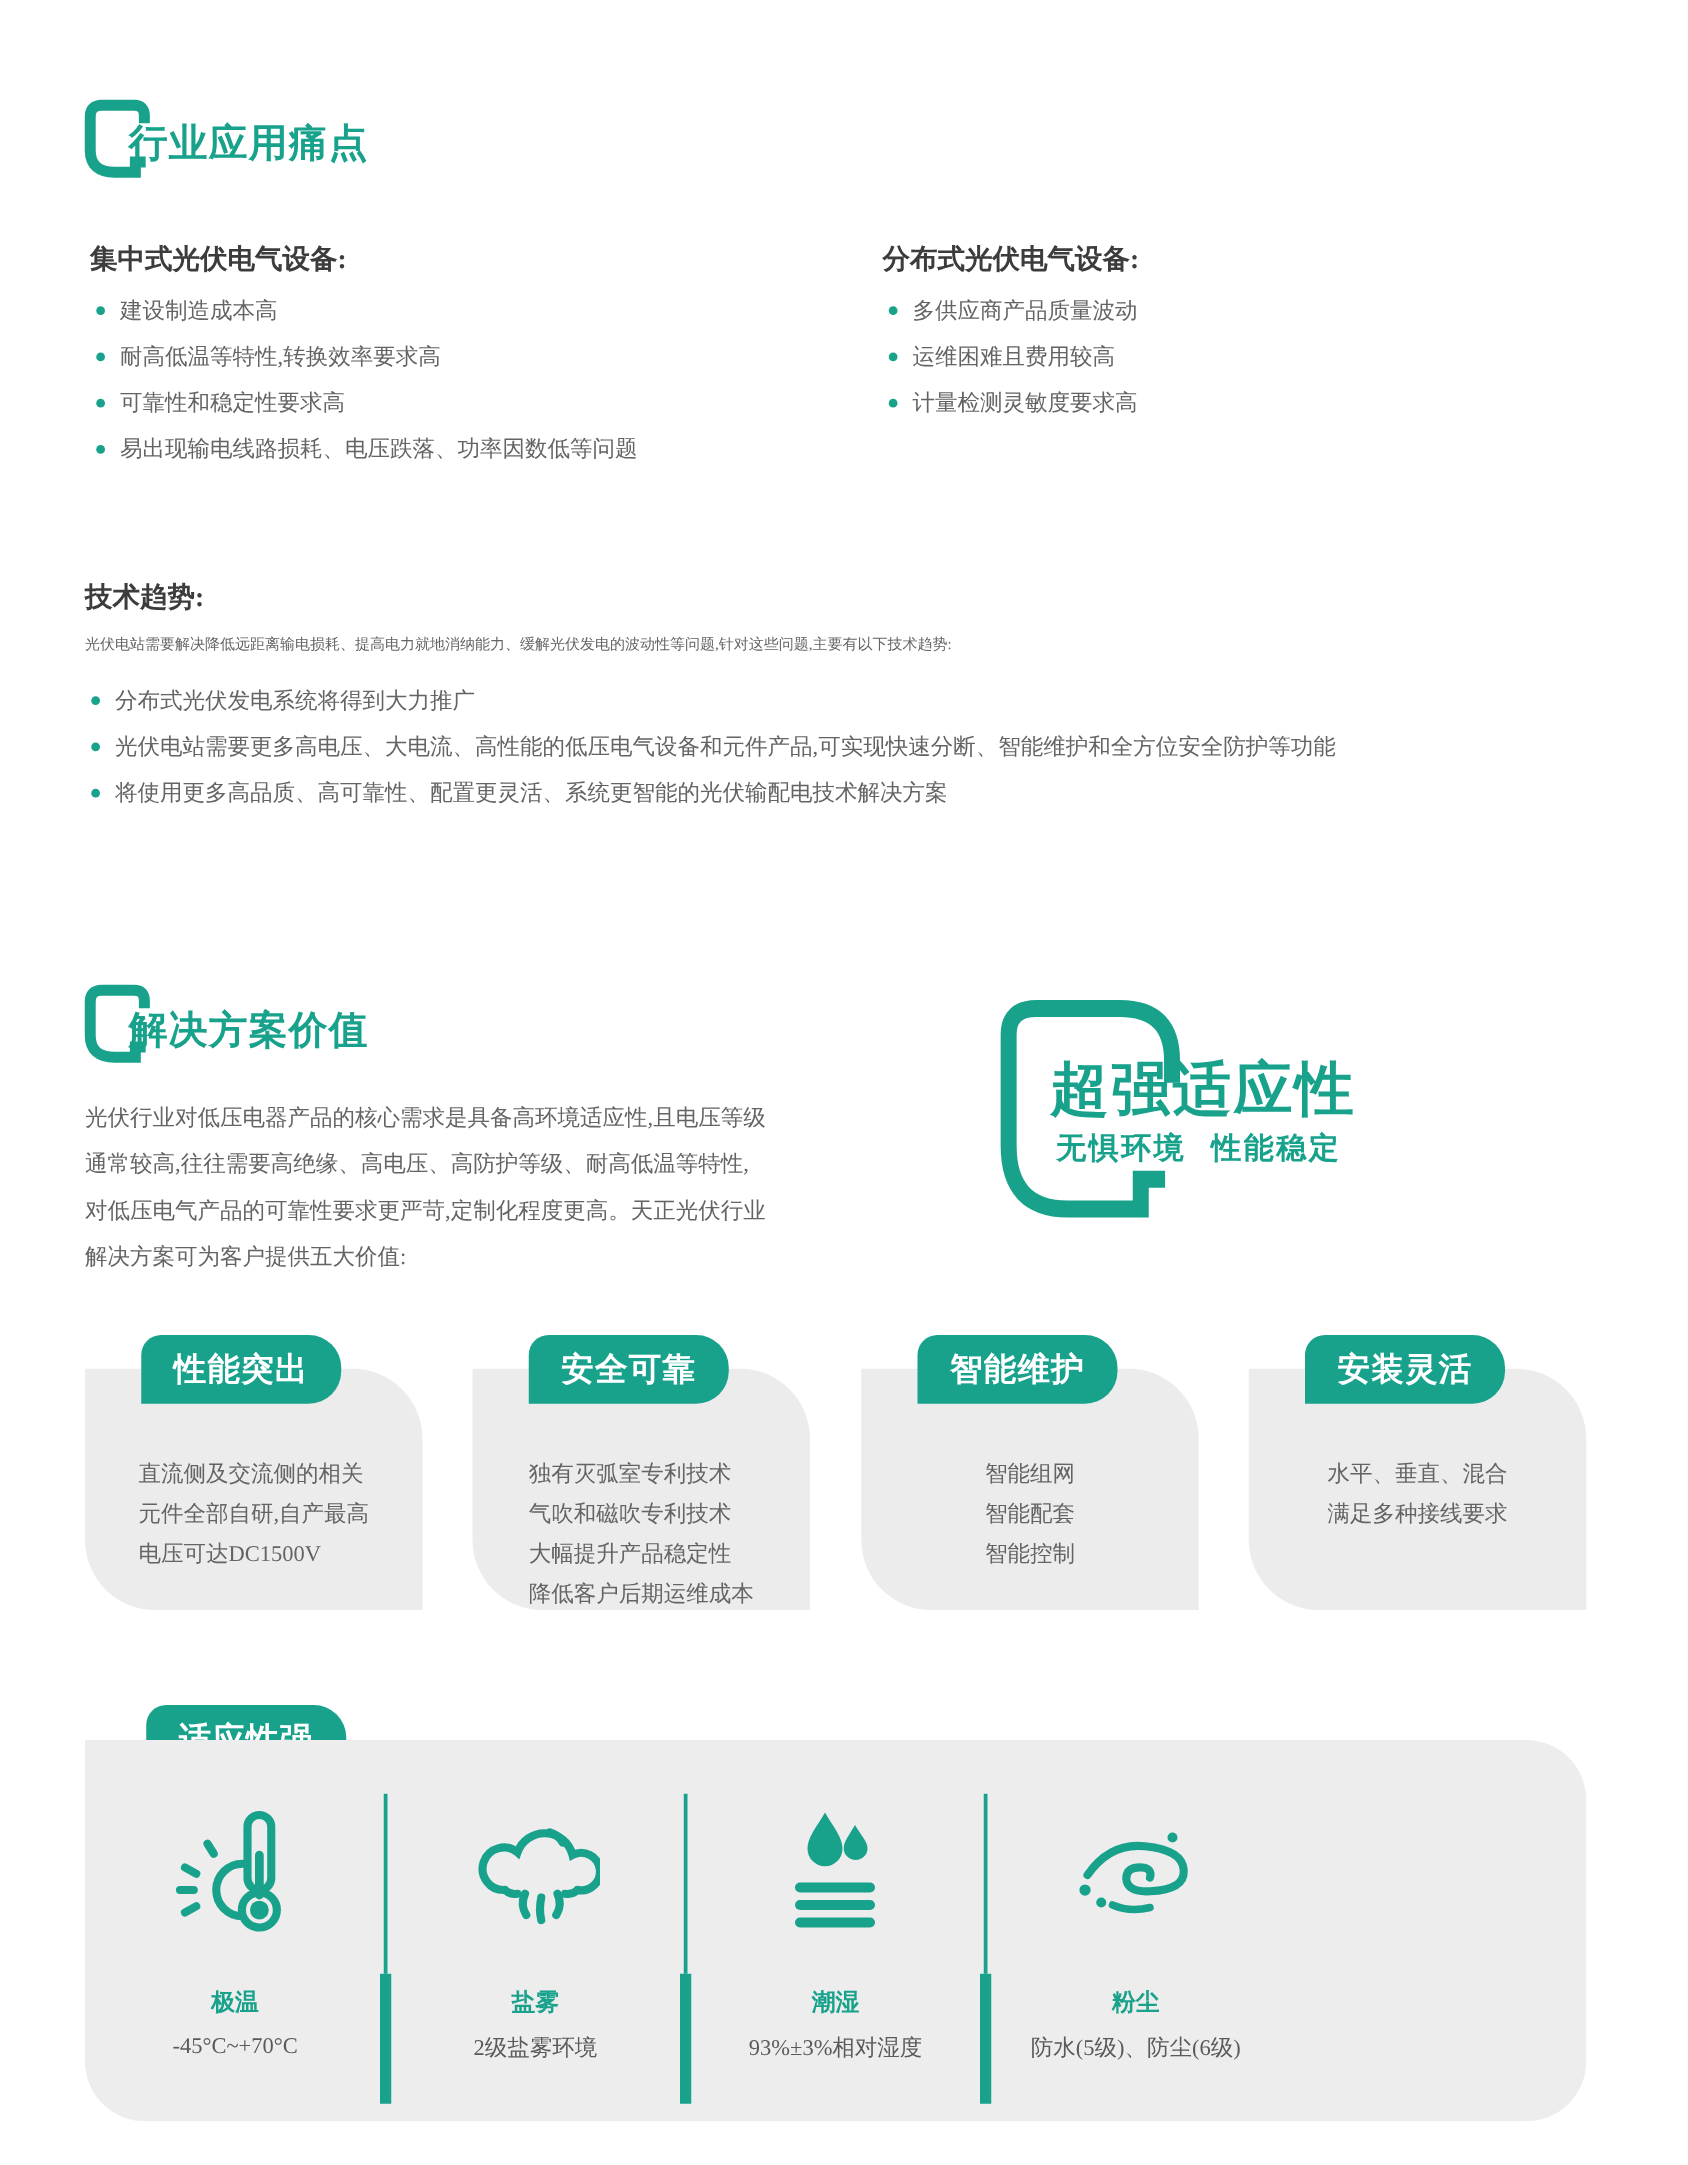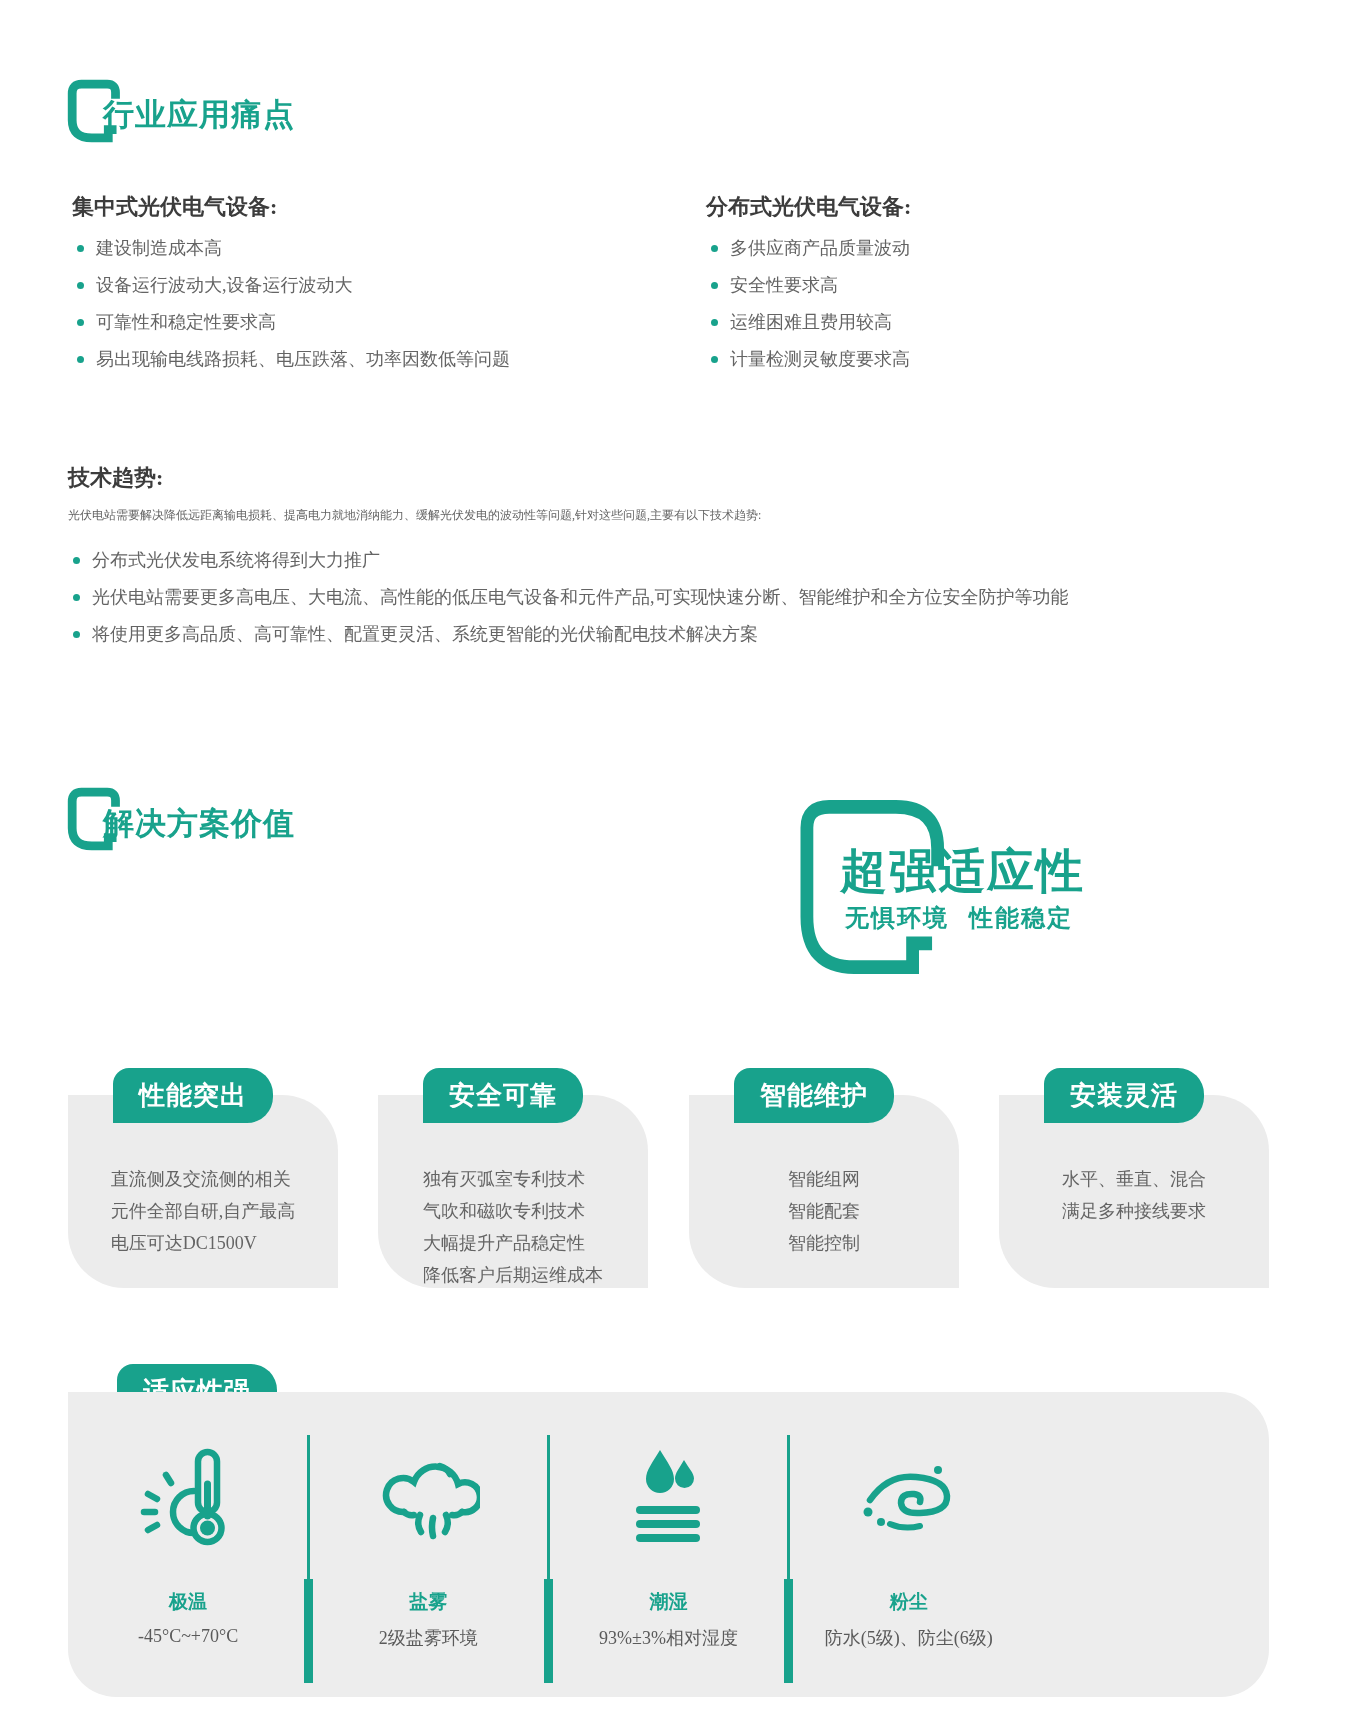--- a/index.html
+++ b/index.html
@@ -57,48 +57,48 @@
   <div class="abs bracket-icon" style="left:66px;top:58px;">
     <svg width="66" height="66" viewBox="0 0 64 64" fill="none">
       <path d="M48 20 V14 Q48 6 40 6 H15 Q6 6 6 15 V41 Q6 58 25 58 H41 V50 H49" stroke="#18a28c" stroke-width="8.5" fill="none"></path>
     </svg>
   </div>
   <div class="abs sec-title" style="left:103px;top:74px;">行业应用痛点</div>
 
   <div class="abs group-heading" style="left:72px;top:172px;">集中式光伏电气设备:</div>
   <ul class="abs dots" style="left:72px;top:216px;width:560px;">
     <li>建设制造成本高</li>
-    <li>设备运行波动大,设备运行波动大</li>
+    <li>耐高低温等特性,转换效率要求高</li>
     <li>可靠性和稳定性要求高</li>
     <li>易出现输电线路损耗、电压跌落、功率因数低等问题</li>
   </ul>
 
   <div class="abs group-heading" style="left:706px;top:172px;">分布式光伏电气设备:</div>
   <ul class="abs dots" style="left:706px;top:216px;width:500px;">
     <li>多供应商产品质量波动</li>
-    <li>安全性要求高</li>
     <li>运维困难且费用较高</li>
     <li>计量检测灵敏度要求高</li>
   </ul>
 
   <div class="abs group-heading" style="left:68px;top:443px;">技术趋势:</div>
   <div class="abs body-text" style="left:68px;top:487px;width:1230px;">光伏电站需要解决降低远距离输电损耗、提高电力就地消纳能力、缓解光伏发电的波动性等问题,针对这些问题,主要有以下技术趋势:</div>
   <ul class="abs dots" style="left:68px;top:528px;width:1230px;">
     <li>分布式光伏发电系统将得到大力推广</li>
     <li>光伏电站需要更多高电压、大电流、高性能的低压电气设备和元件产品,可实现快速分断、智能维护和全方位安全防护等功能</li>
     <li>将使用更多高品质、高可靠性、配置更灵活、系统更智能的光伏输配电技术解决方案</li>
   </ul>
 
   <div class="abs bracket-icon" style="left:66px;top:766px;">
     <svg width="66" height="66" viewBox="0 0 64 64" fill="none">
       <path d="M48 20 V14 Q48 6 40 6 H15 Q6 6 6 15 V41 Q6 58 25 58 H41 V50 H49" stroke="#18a28c" stroke-width="8.5" fill="none"></path>
     </svg>
   </div>
   <div class="abs sec-title" style="left:103px;top:783px;">解决方案价值</div>
 
+  <div class="abs para" style="left:68px;top:856px;width:548px;">光伏行业对低压电器产品的核心需求是具备高环境适应性,且电压等级通常较高,往往需要高绝缘、高电压、高防护等级、耐高低温等特性,对低压电气产品的可靠性要求更严苛,定制化程度更高。天正光伏行业解决方案可为客户提供五大价值:</div>
 
   <div class="abs bracket-icon" style="left:793px;top:772px;">
     <svg width="178" height="190" viewBox="0 0 64 64" fill="none" preserveAspectRatio="none">
       <path d="M52 25 V19 Q52 5 37 5 H13 Q5 5 5 12 V42 Q5 59 22 59 H43 V51 H50" stroke="#18a28c" stroke-width="4.6" fill="none"></path>
     </svg>
   </div>
   <div class="abs callout-title" style="left:840px;top:820px;">超强适应性</div>
   <div class="abs callout-sub" style="left:845px;top:882px;">无惧环境 性能稳定</div>
 
   <div class="card" style="left:68px;">

